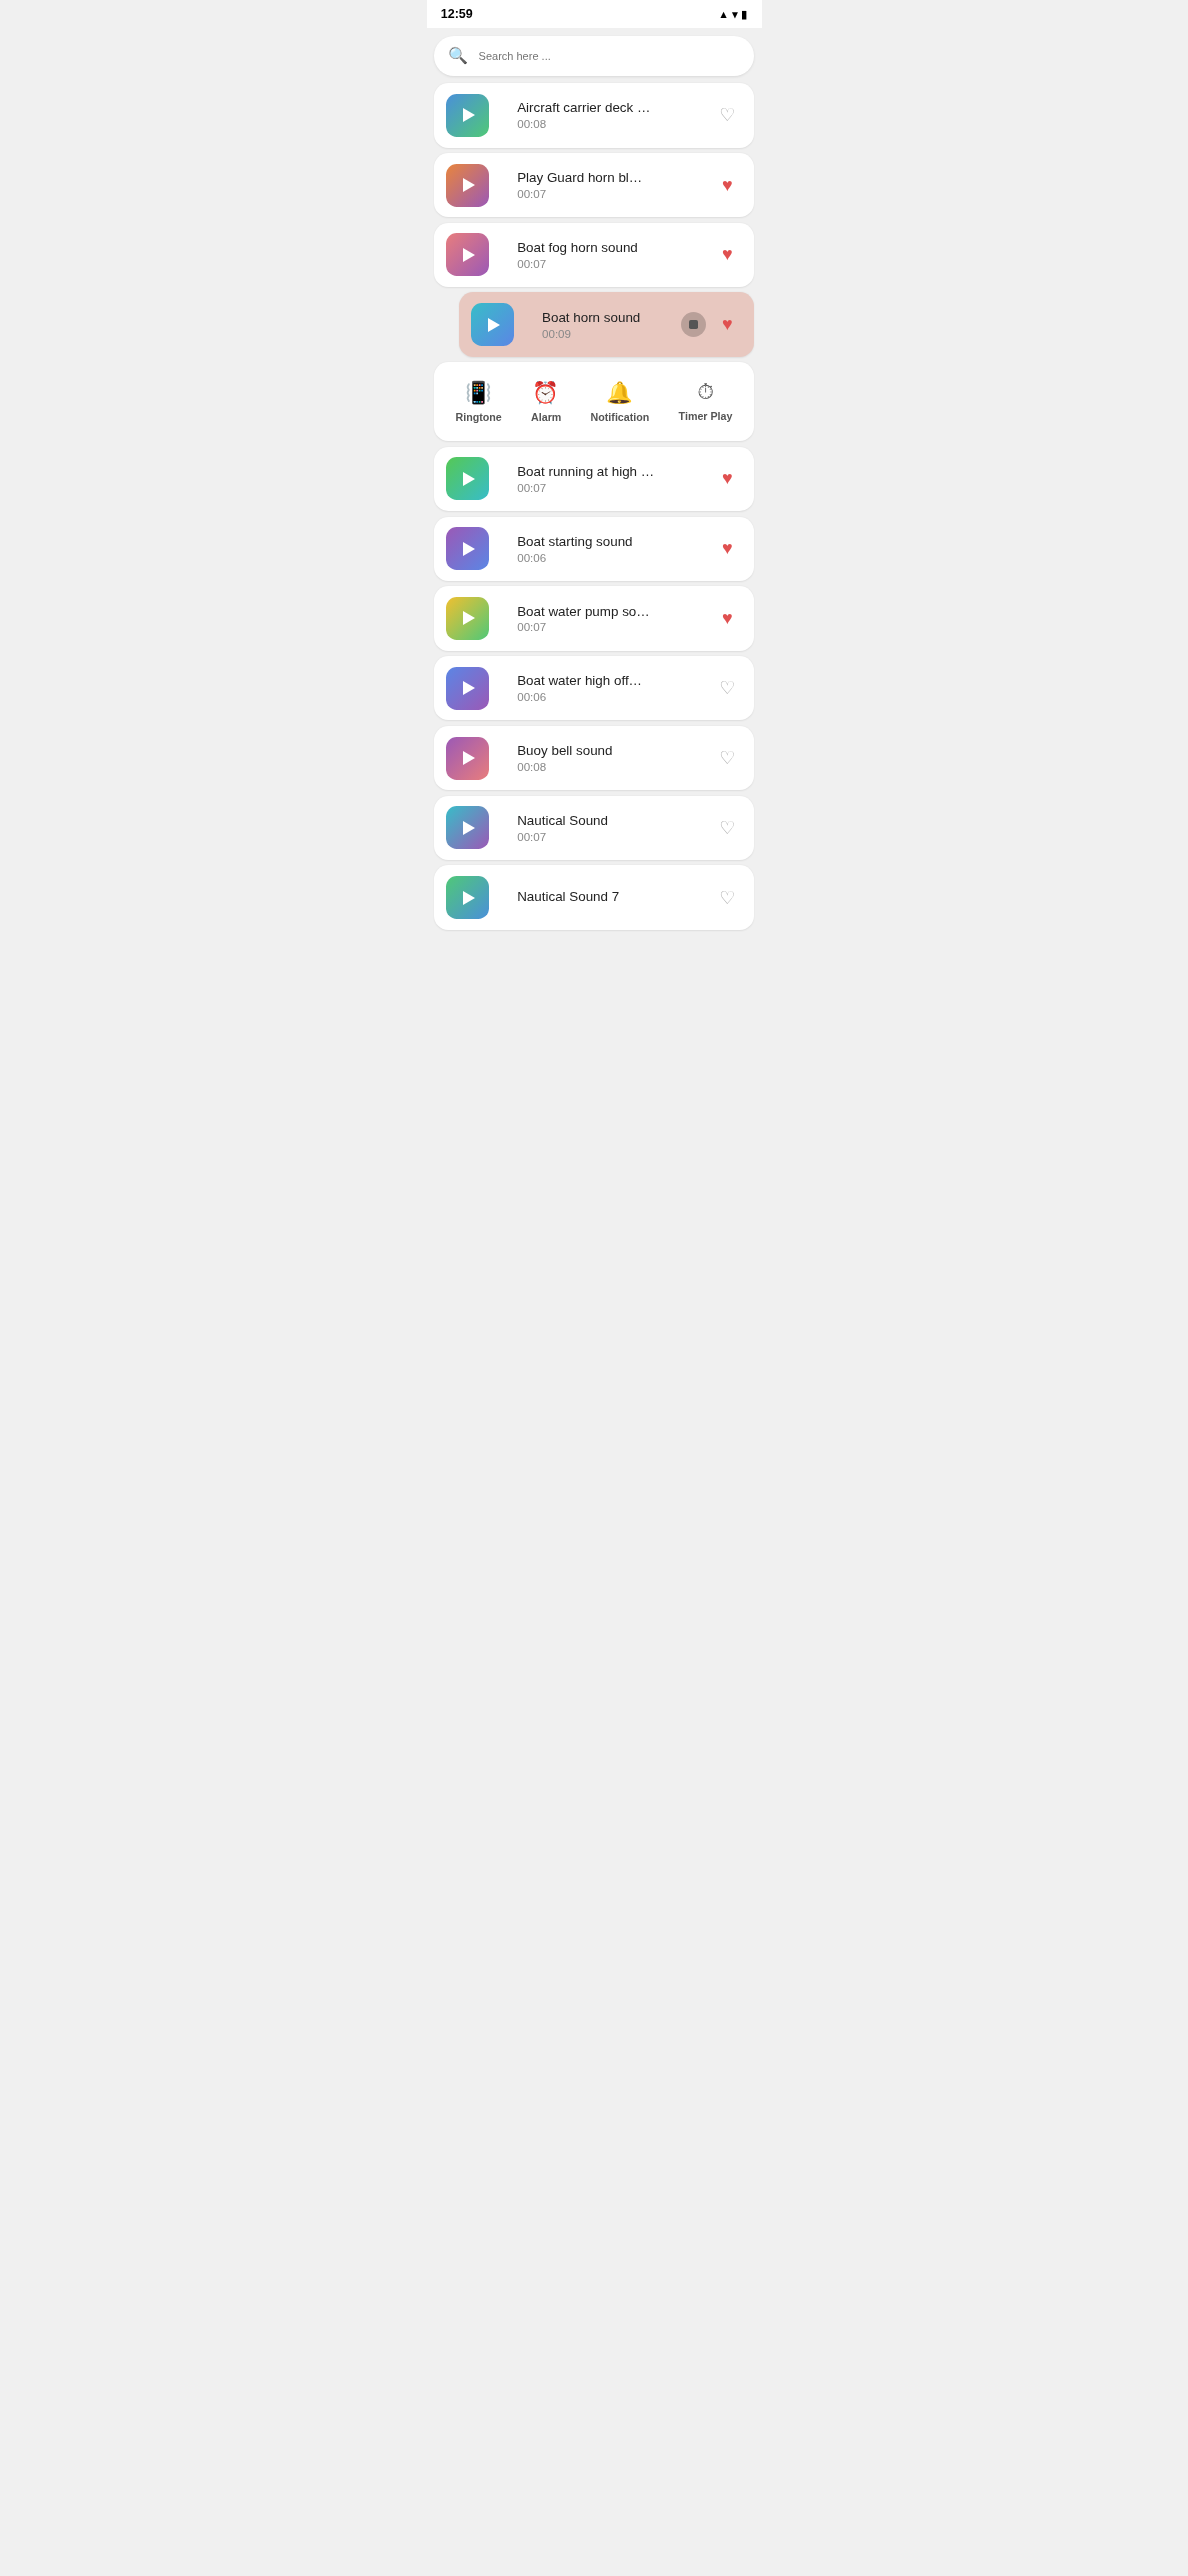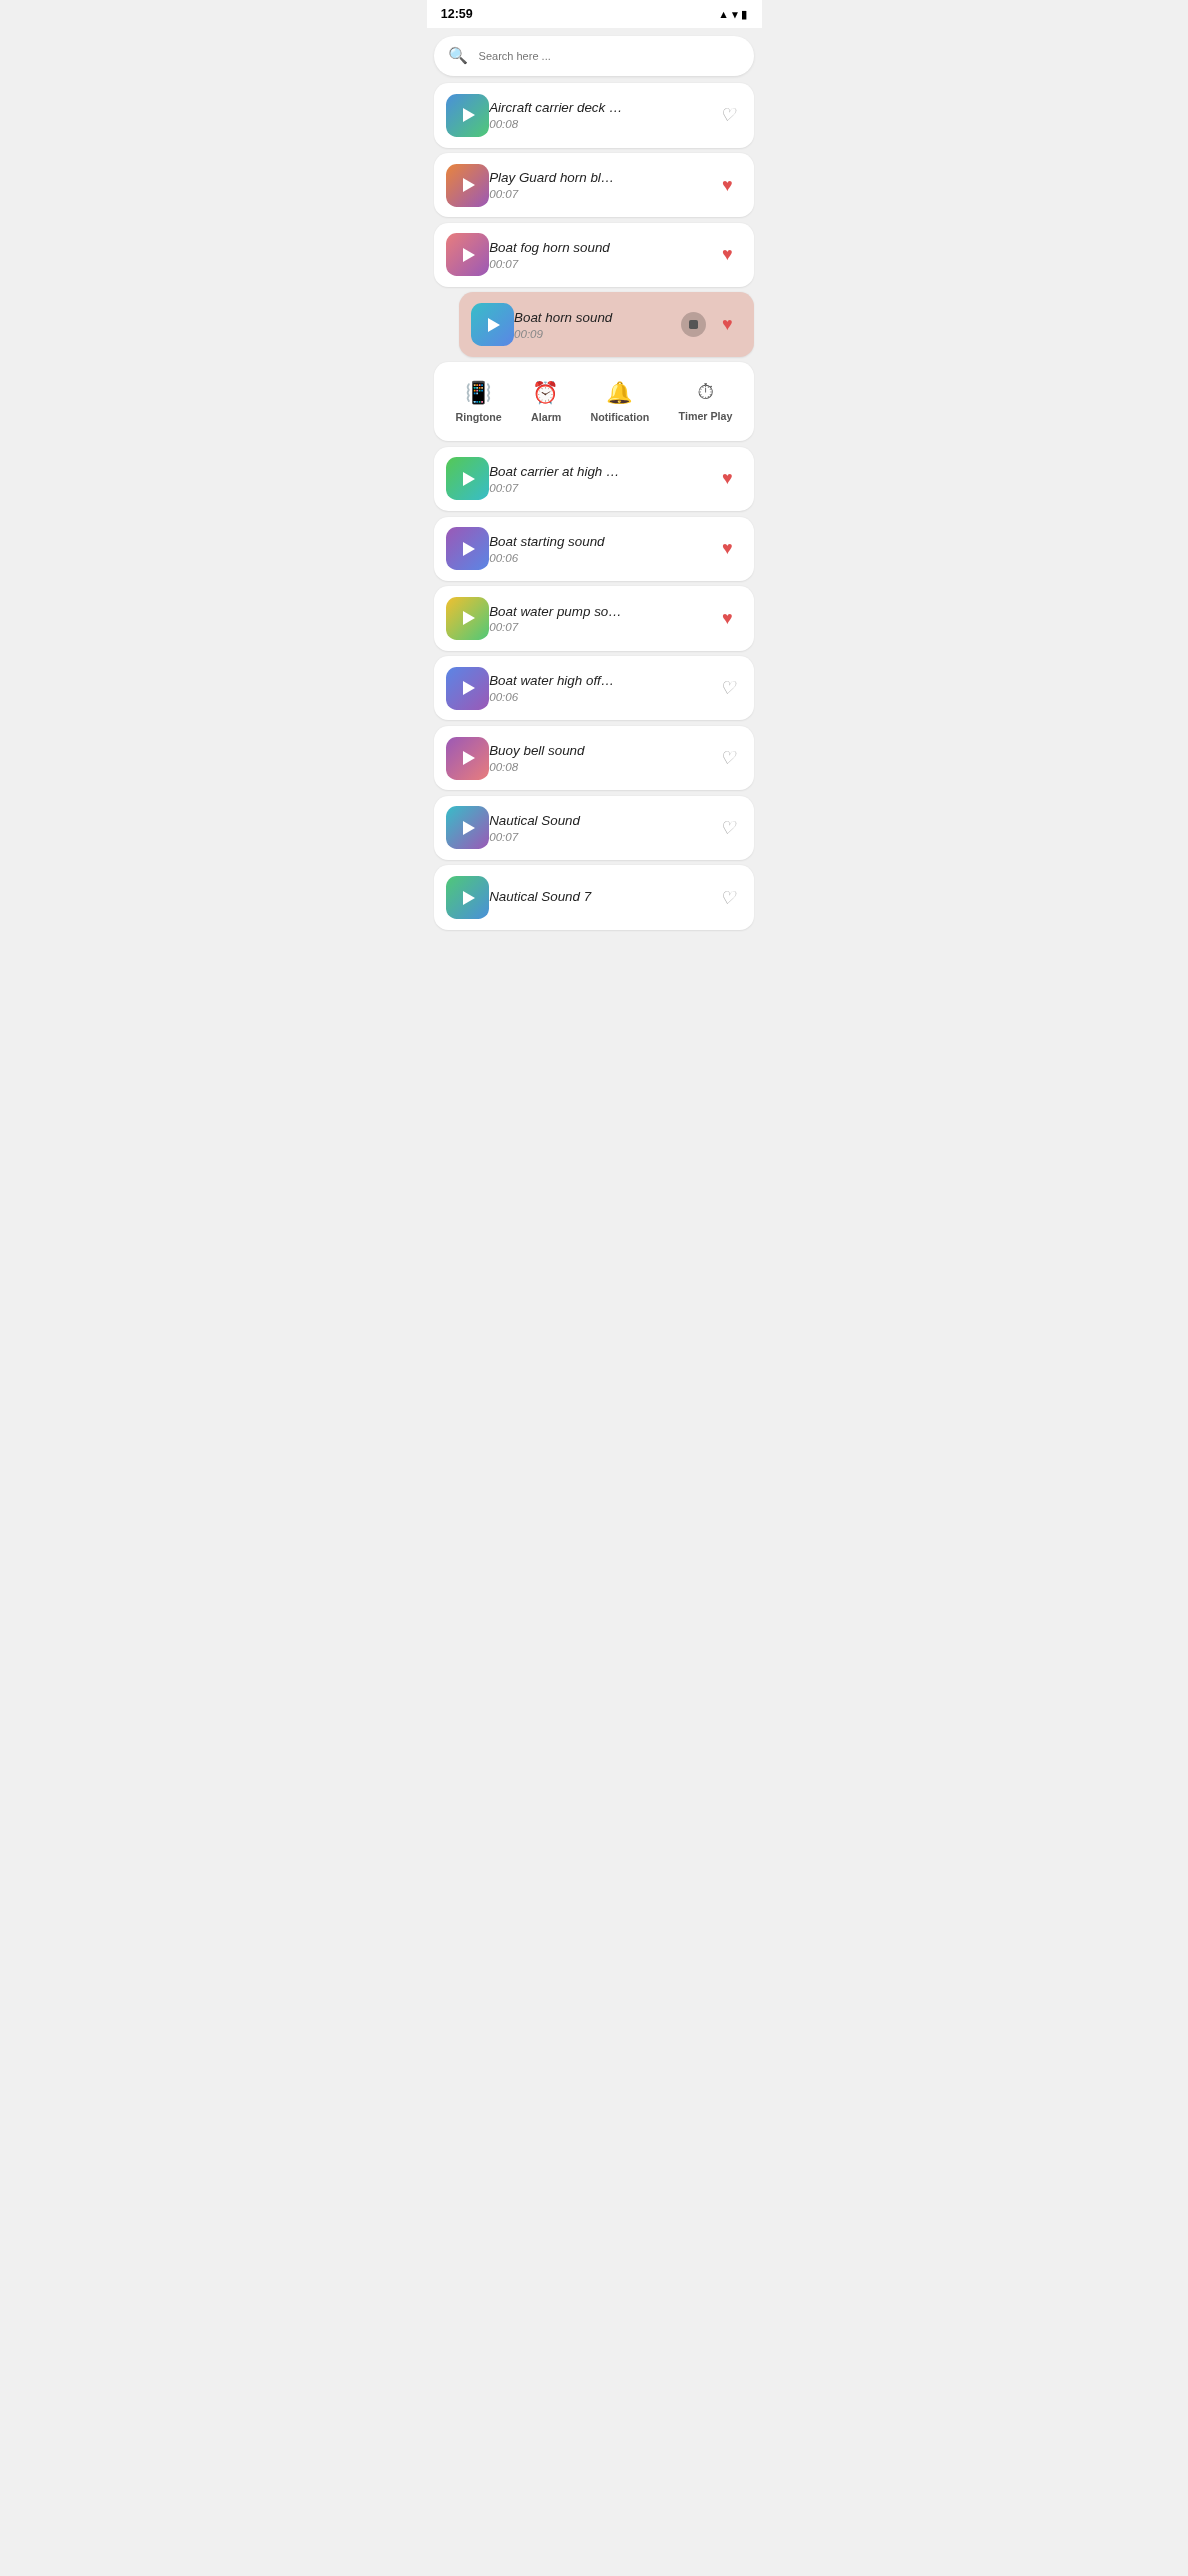--- a/index.html
+++ b/index.html
@@ -67,23 +67,22 @@
     }
 
     
     .sound-item {
       background: #fff;
       margin: 5.4px 7.2px;
       border-radius: 14.3px;
       padding: 10.7px 12.5px;
       display: flex;
       align-items: center;
-      gap: 0;
+      gap: 28px;
       box-shadow: 0 0.9px 1.8px rgba(0,0,0,0.08);
-      font-style: italic;
     }
 
     .sound-item.active {
       background: #e8c8c0;
       margin-left: 32px;
     }
 
     .play-btn {
       width: 43px;
       height: 43px;
@@ -316,21 +315,21 @@
         <div class="action-btn">
         <div class="action-btn-icon">⏱</div>
         <div class="action-btn-label">Timer Play</div>
       </div>
       </div>
       <div class="sound-item">
       <div class="play-btn bg-green-teal">
         <div class="play-triangle"></div>
       </div>
       <div class="sound-info">
-        <div class="sound-title">Boat carrier at high …</div>
+        <div class="sound-title">Boat running at high …</div>
         <div class="sound-duration">00:07</div>
       </div>
       <div class="sound-actions">
         <div class="heart-btn heart-filled">♥</div>
       </div>
     </div>
       <div class="sound-item">
       <div class="play-btn bg-purple-blue">
         <div class="play-triangle"></div>
       </div>

